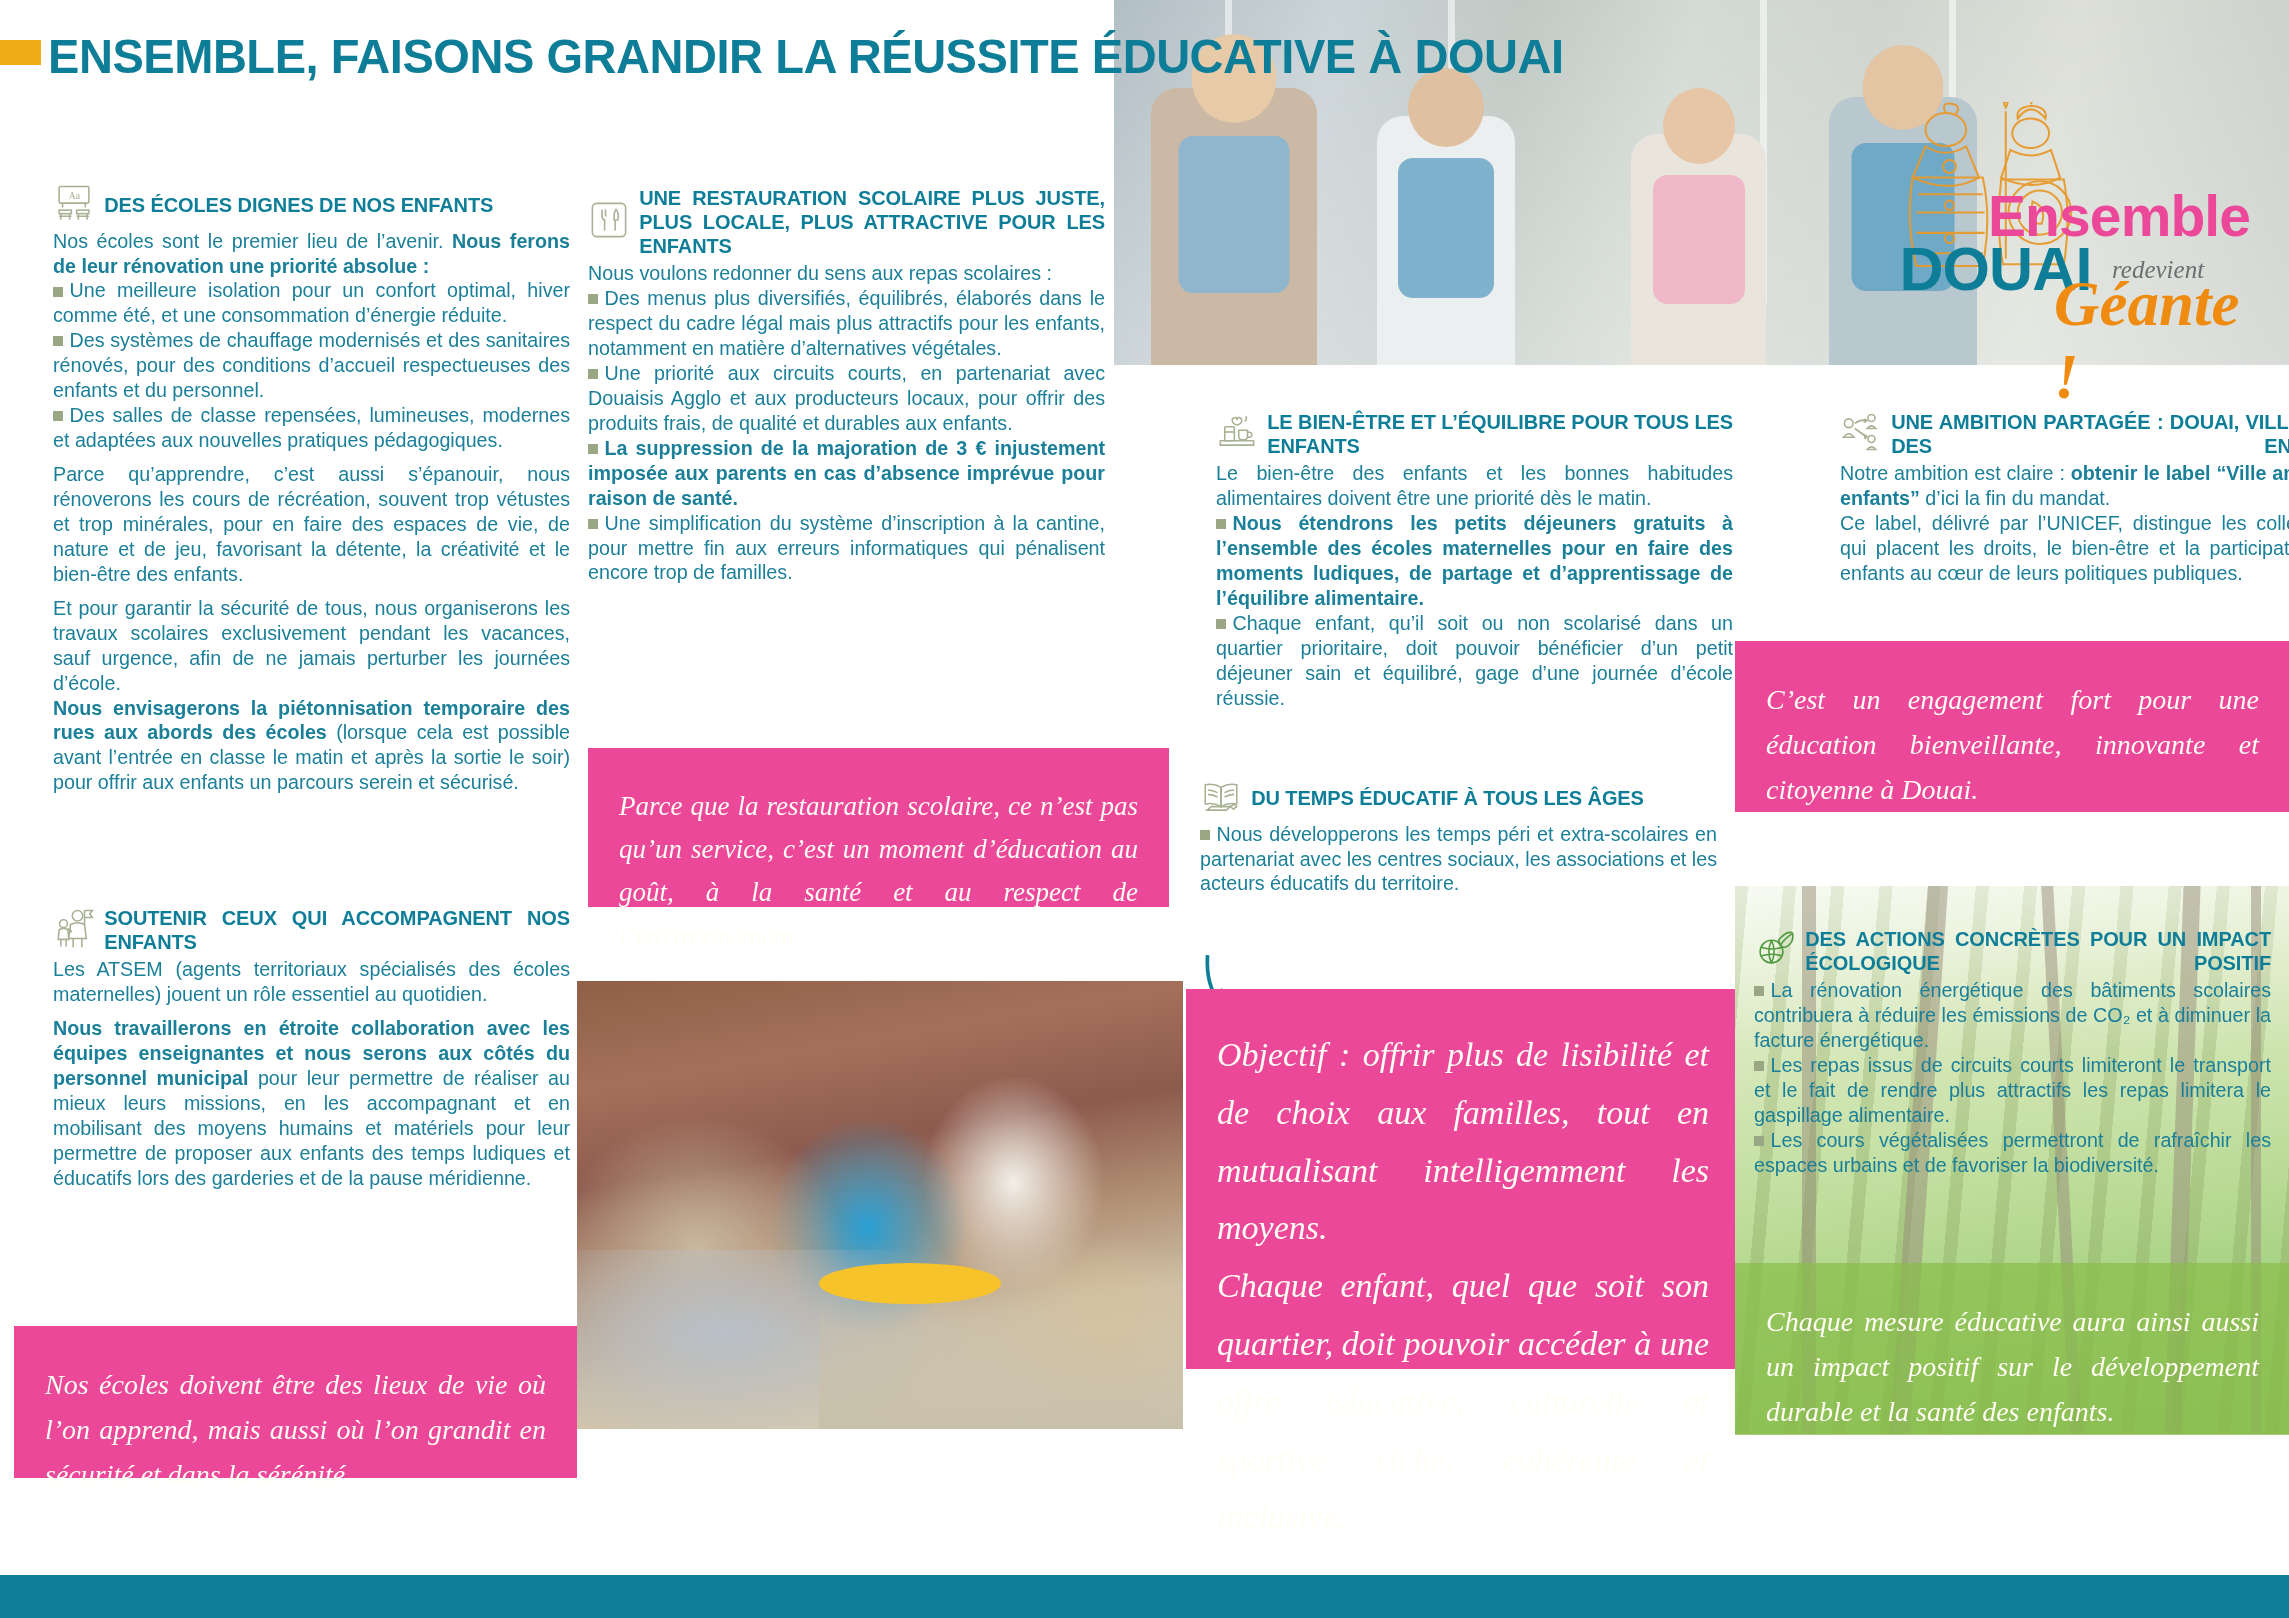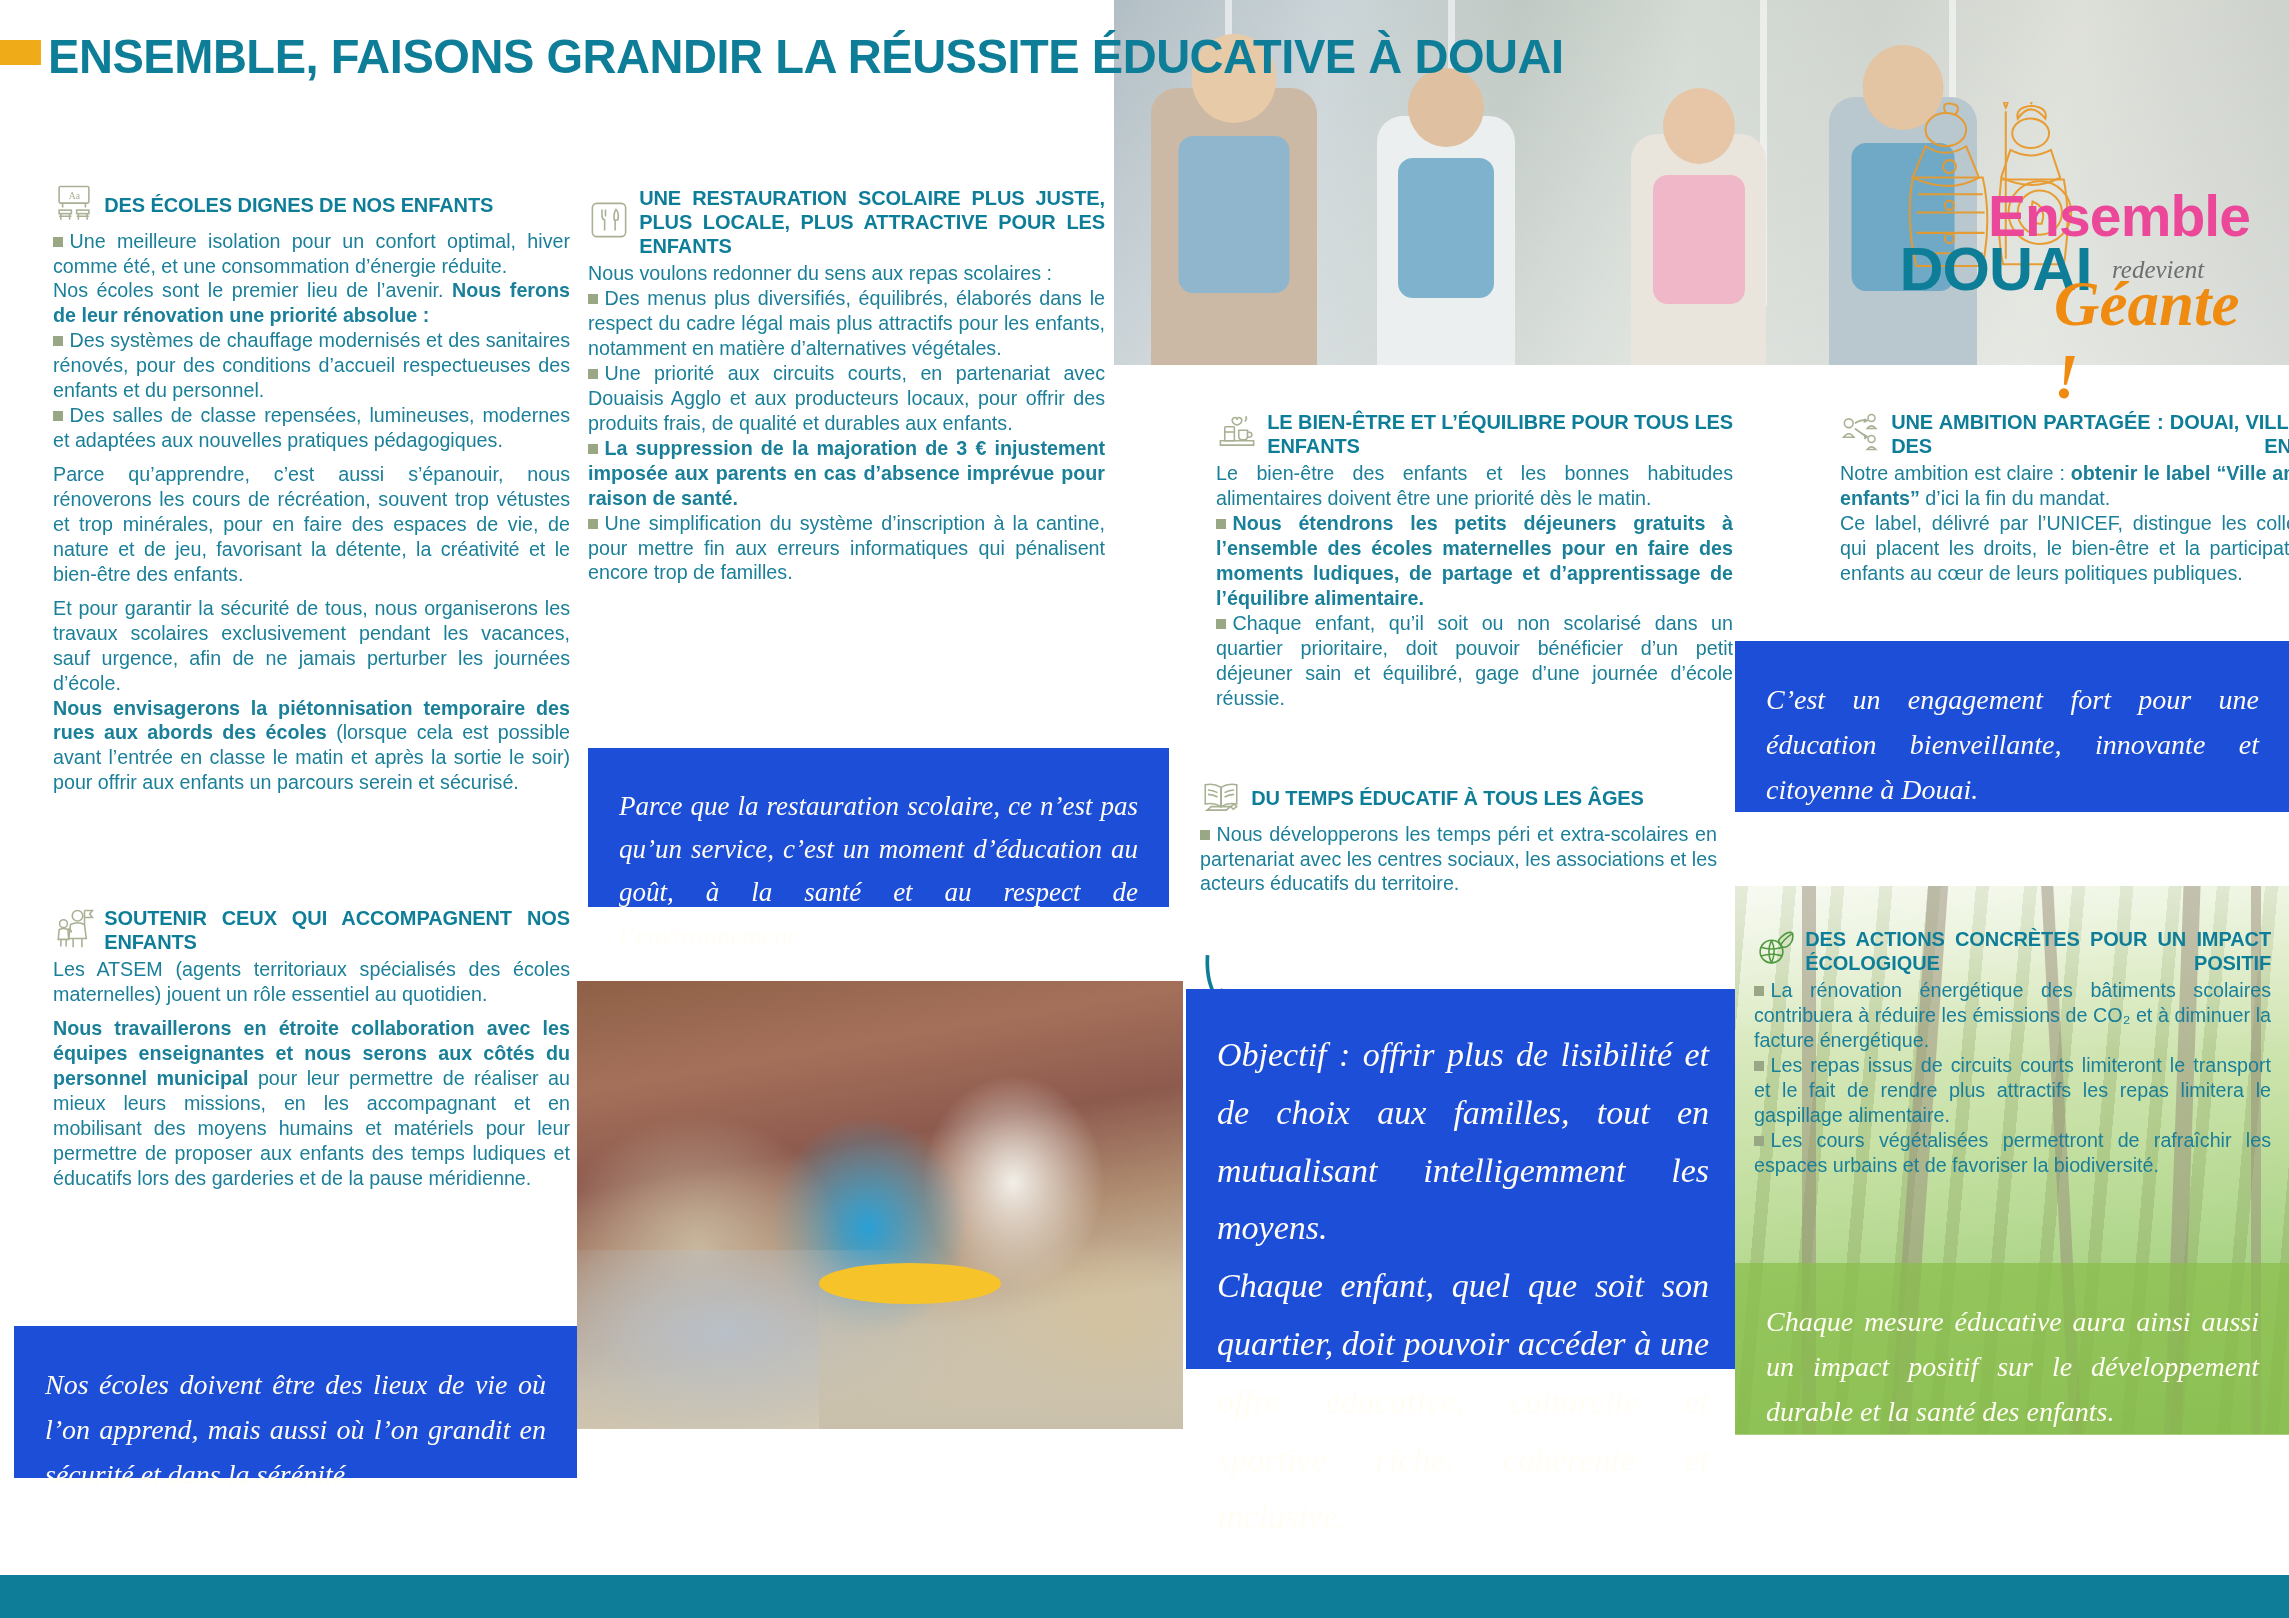--- a/index.html
+++ b/index.html
@@ -83,21 +83,21 @@
   }
 
   
   .quote {
     position: absolute; color: #fffdf4;
     font-family: "Liberation Serif", serif;
     font-style: italic; font-size: 28px; line-height: 1.60;
     padding: 37px 31px 28px 31px;
     text-align: justify;
   }
-  .quote.orange { background: #1d4ed8; }
+  .quote.orange { background: #ec4899; }
   .quote.green { background: rgba(137,190,75,.72); }
 
   .photo-canteen {
     position: absolute; left: 577px; top: 981px; width: 606px; height: 448px;
     background:
       radial-gradient(ellipse 40% 50% at 20% 60%, #c8b79e 0%, rgba(200,183,158,0) 60%),
       radial-gradient(ellipse 30% 45% at 48% 55%, #2a9fd4 0%, rgba(42,159,212,0) 55%),
       radial-gradient(ellipse 25% 40% at 72% 45%, #f2efe8 0%, rgba(242,239,232,0) 60%),
       radial-gradient(ellipse 30% 35% at 88% 80%, #d8c49c 0%, rgba(216,196,156,0) 65%),
       linear-gradient(170deg, #8e6046 0%, #a5705a 20%, #8d5a4e 38%, #b08e72 56%, #cdbfa5 74%, #ddd3bc 100%);
@@ -204,22 +204,22 @@
           <text x="18" y="18" font-size="11" fill="#a8b194" stroke="none" font-family="Liberation Serif, serif">Aa</text>
           <path d="M11 23 v5 M37 23 v5"></path>
           <rect x="7" y="31" width="14" height="4"></rect>
             <path d="M9 35 v7 M19 35 v7 M7 38 h14"></path>
           <rect x="27" y="31" width="14" height="4"></rect>
             <path d="M29 35 v7 M39 35 v7 M27 38 h14"></path>
         </g>
       </svg>
       <div class="sec-title">DES ÉCOLES DIGNES DE NOS ENFANTS</div>
     </div>
+    <p class="body"><span>Nos écoles sont le premier lieu de l’avenir. </span><span class="b">Nous ferons de leur rénovation une priorité absolue :</span></p>
     <p class="body bullet">Une meilleure isolation pour un confort optimal, hiver comme été, et une consommation d’énergie réduite.</p>
-    <p class="body"><span>Nos écoles sont le premier lieu de l’avenir. </span><span class="b">Nous ferons de leur rénovation une priorité absolue :</span></p>
     <p class="body bullet">Des systèmes de chauffage modernisés et des sanitaires rénovés, pour des conditions d’accueil respectueuses des enfants et du personnel.</p>
     <p class="body bullet">Des salles de classe repensées, lumineuses, modernes et adaptées aux nouvelles pratiques pédagogiques.</p>
     <p class="body" style="margin-top:9.2px">Parce qu’apprendre, c’est aussi s’épanouir, nous rénoverons les cours de récréation, souvent trop vétustes et trop minérales, pour en faire des espaces de vie, de nature et de jeu, favorisant la détente, la créativité et le bien-être des enfants.</p>
     <p class="body" style="margin-top:9.2px">Et pour garantir la sécurité de tous, nous organiserons les travaux scolaires exclusivement pendant les vacances, sauf urgence, afin de ne jamais perturber les journées d’école.</p>
     <p class="body"><span class="b">Nous envisagerons la piétonnisation temporaire des rues aux abords des écoles </span><span>(lorsque cela est possible avant l’entrée en classe le matin et après la sortie le soir) pour offrir aux enfants un parcours serein et sécurisé.</span></p>
   </div>
 
   <div class="col" style="left:53px; top:902px; width:517px;">
     <div class="sec-head">
       <svg class="sec-icon" viewBox="0 0 48 48">

